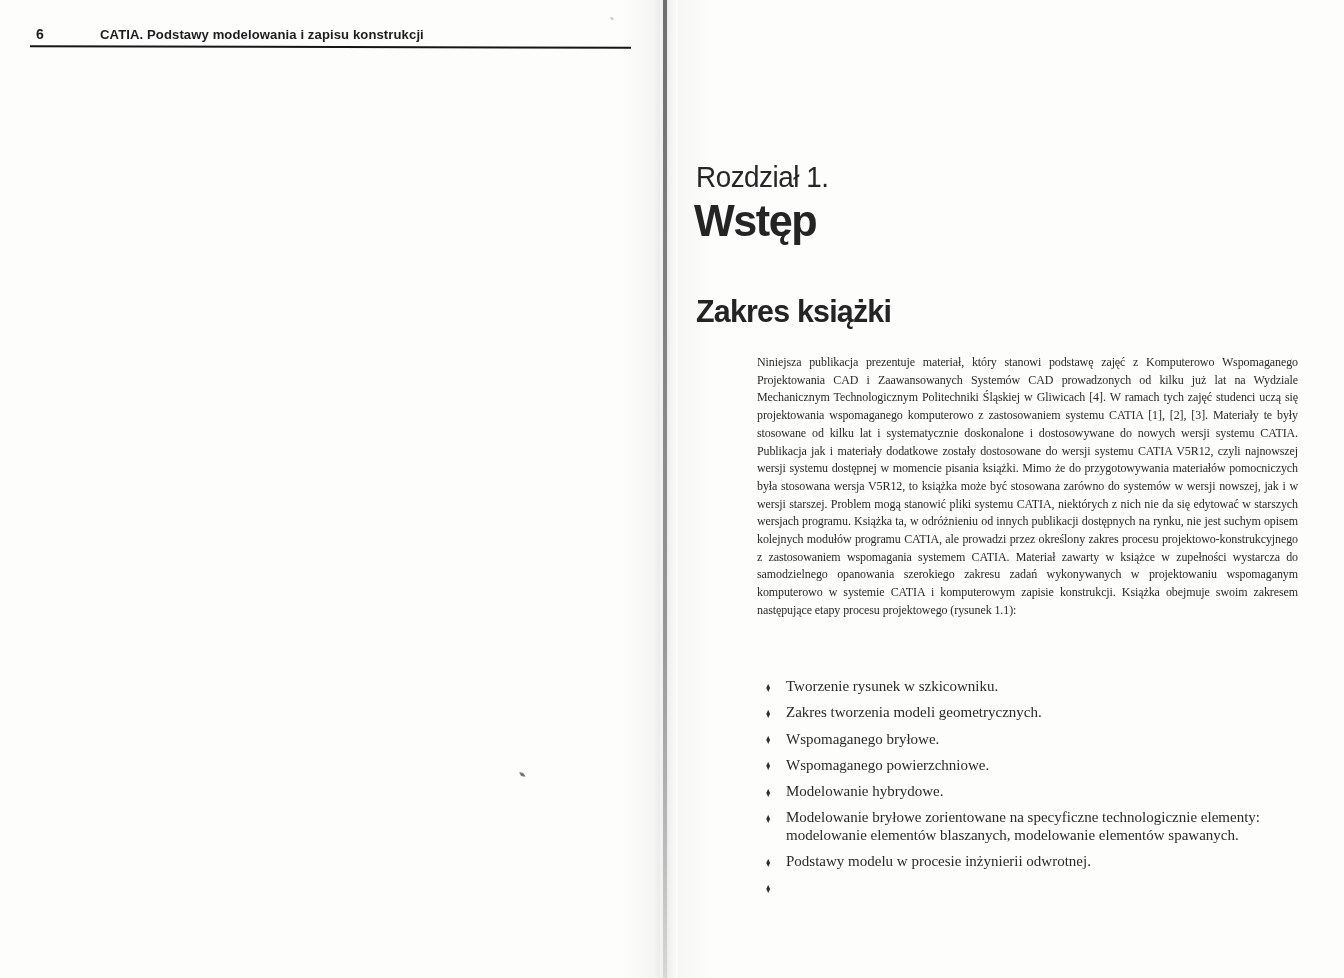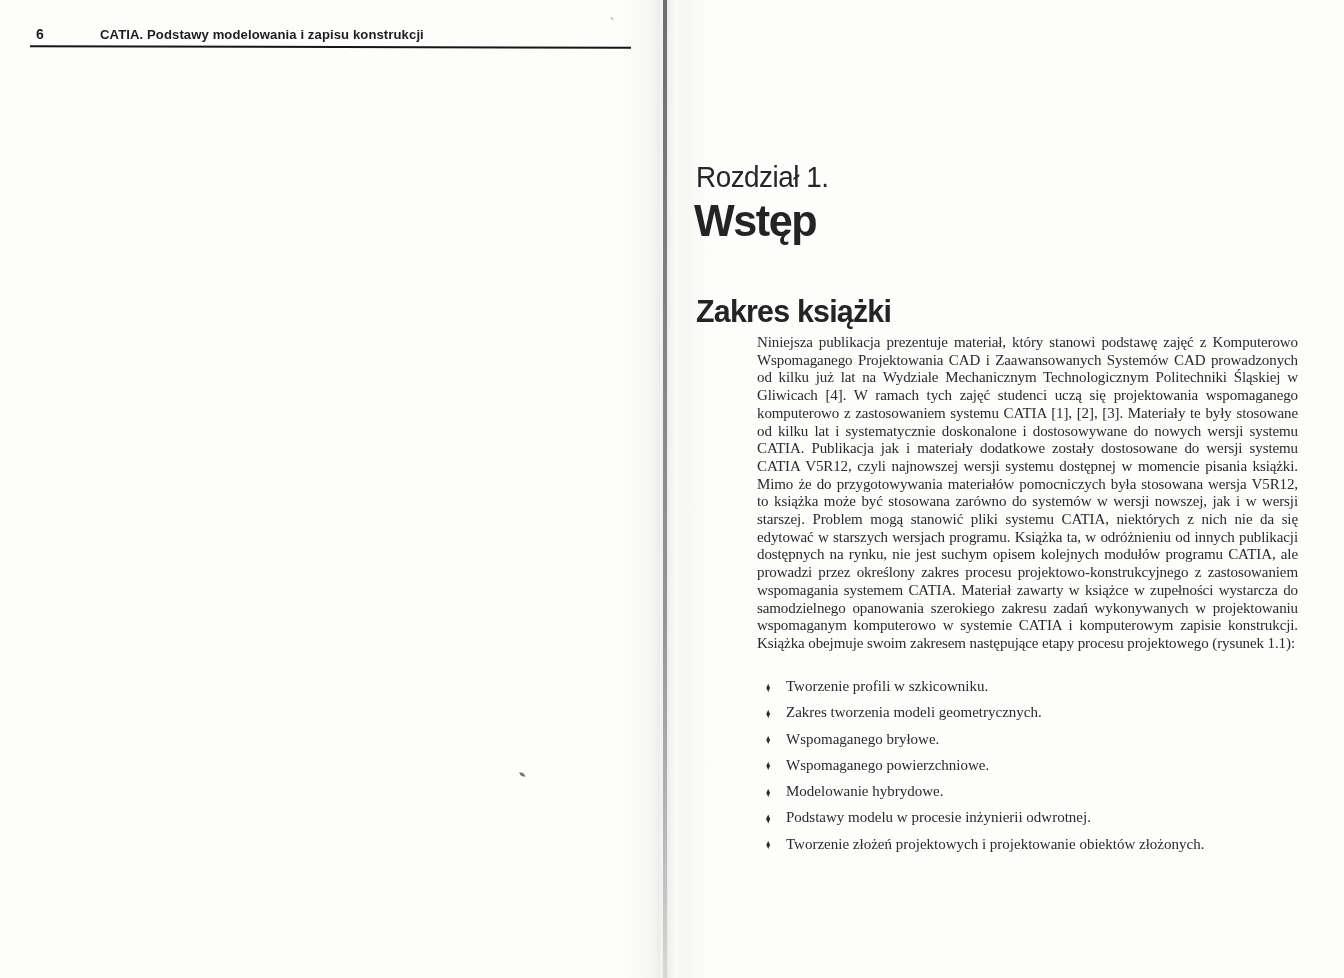--- a/index.html
+++ b/index.html
@@ -74,23 +74,23 @@
     letter-spacing:-1.5px;
     transform:scaleX(0.98);transform-origin:left;
   }
   .section-title{
     position:absolute;left:18px;top:294px;
     font-size:31px;font-weight:700;color:#242424;
     letter-spacing:-0.8px;
     transform:scaleX(0.98);transform-origin:left;
   }
   .body-paragraph{
-    position:absolute;left:79px;top:334px;width:541px;
+    position:absolute;left:79px;top:354px;width:541px;
     font-family:"Liberation Serif",serif;
-    font-size:15px;line-height:17.7px;color:#2a2a2a;
+    font-size:12px;line-height:17.7px;color:#2a2a2a;
     text-align:justify;letter-spacing:-0.1px;
   }
   .bullet-list{
     position:absolute;left:88px;top:678px;width:534px;
     list-style:none;margin:0;padding:0;
     font-family:"Liberation Serif",serif;
     font-size:15px;line-height:17.7px;color:#2a2a2a;
   }
   .bullet-list li{
     position:relative;margin:0 0 8.6px 0;padding-left:20px;
@@ -124,45 +124,45 @@
   <div class="right-page">
     <div class="chapter-label">Rozdział 1.</div>
     <div class="chapter-title">Wstęp</div>
     <div class="section-title">Zakres książki</div>
 
     <div class="body-paragraph">Niniejsza publikacja prezentuje materiał, który stanowi podstawę zajęć z Komputerowo Wspomaganego Projektowania CAD i Zaawansowanych Systemów CAD prowadzonych od kilku już lat na Wydziale Mechanicznym Technologicznym Politechniki Śląskiej w Gliwicach [4]. W ramach tych zajęć studenci uczą się projektowania wspomaganego komputerowo z zastosowaniem systemu CATIA [1], [2], [3]. Materiały te były stosowane od kilku lat i systematycznie doskonalone i dostosowywane do nowych wersji systemu CATIA. Publikacja jak i materiały dodatkowe zostały dostosowane do wersji systemu CATIA V5R12, czyli najnowszej wersji systemu dostępnej w momencie pisania książki. Mimo że do przygotowywania materiałów pomocniczych była stosowana wersja V5R12, to książka może być stosowana zarówno do systemów w wersji nowszej, jak i w wersji starszej. Problem mogą stanowić pliki systemu CATIA, niektórych z nich nie da się edytować w starszych wersjach programu. Książka ta, w odróżnieniu od innych publikacji dostępnych na rynku, nie jest suchym opisem kolejnych modułów programu CATIA, ale prowadzi przez określony zakres procesu projektowo-konstrukcyjnego z zastosowaniem wspomagania systemem CATIA. Materiał zawarty w książce w zupełności wystarcza do samodzielnego opanowania szerokiego zakresu zadań wykonywanych w projektowaniu wspomaganym komputerowo w systemie CATIA i komputerowym zapisie konstrukcji. Książka obejmuje swoim zakresem następujące etapy procesu projektowego (rysunek 1.1):</div>
 
     <ul class="bullet-list">
       <li>
         <span class="bullet-glyph">♦</span>
-        <span>Tworzenie profili w szkicowniku.</span>
+        <span>Tworzenie rysunek w szkicowniku.</span>
       </li>
       <li>
         <span class="bullet-glyph">♦</span>
         <span>Zakres tworzenia modeli geometrycznych.</span>
       </li>
       <li>
         <span class="bullet-glyph">♦</span>
         <span>Wspomaganego bryłowe.</span>
       </li>
       <li>
         <span class="bullet-glyph">♦</span>
         <span>Wspomaganego powierzchniowe.</span>
       </li>
       <li>
         <span class="bullet-glyph">♦</span>
         <span>Modelowanie hybrydowe.</span>
       </li>
       <li>
         <span class="bullet-glyph">♦</span>
+        <span>Modelowanie bryłowe zorientowane na specyficzne technologicznie elementy: modelowanie elementów blaszanych, modelowanie elementów spawanych.</span>
       </li>
       <li>
         <span class="bullet-glyph">♦</span>
         <span>Podstawy modelu w procesie inżynierii odwrotnej.</span>
       </li>
       <li>
         <span class="bullet-glyph">♦</span>
-        <span>Tworzenie złożeń projektowych i projektowanie obiektów złożonych.</span>
       </li>
     </ul>
   </div>
 
 </div>
 
 </body></html>

